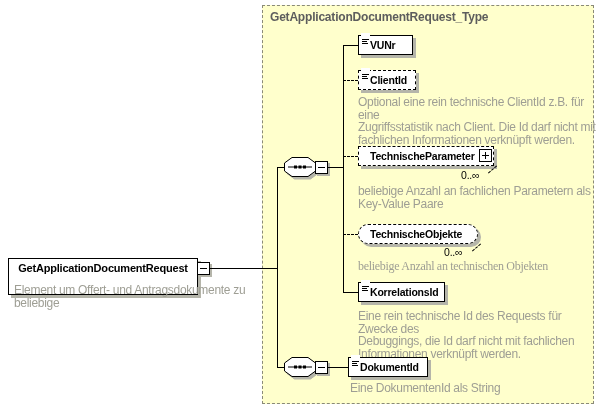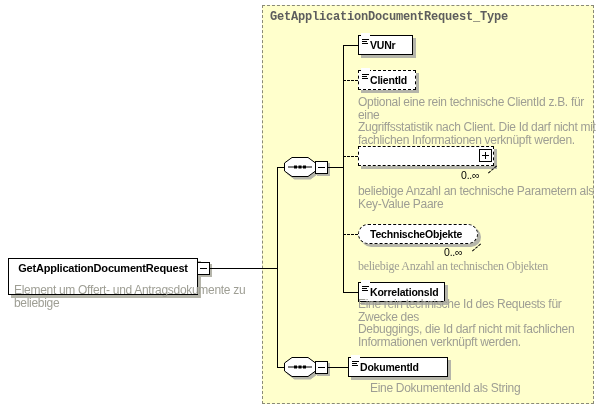--- a/index.html
+++ b/index.html
@@ -7,21 +7,21 @@
     position:relative;width:606px;height:411px;background:#ffffff;
     font-family:"Liberation Sans", sans-serif;overflow:hidden;
   }
   
   .typebox{
     position:absolute;left:262px;top:5px;width:330px;height:397px;
     background:#ffffcc;border:1px dashed #8a8a78;
   }
   .typebox-title{
     position:absolute;left:7px;top:4px;font-size:12px;font-weight:bold;
-    color:#5d5d5d;letter-spacing:-0.2px;white-space:nowrap;font-family:Liberation Mono, monospace;
+    color:#5d5d5d;letter-spacing:-0.2px;white-space:nowrap;
   }
   
   .elem{
     position:absolute;height:20px;background:#ffffff;border:1px solid #000;
     box-shadow:3px 3px 0 #b5b5aa;box-sizing:border-box;
   }
   .elem.optional{border-style:dashed;}
   .elem .label{
     position:absolute;left:11px;top:0;line-height:18px;font-size:10.5px;
     font-weight:bold;color:#000;letter-spacing:-0.2px;white-space:nowrap;
@@ -122,67 +122,68 @@
           <path d="M1 1.5h7M1 3.5h5M1 5.5h6" stroke="#000" stroke-width="1" fill="none"></path>
         </svg>
     </span>
     <span class="label">VUNr</span>
   </div>
   <div class="desc" style="left:358px;top:96px;width:244px;">Optional eine rein technische ClientId z.B. für eine
 Zugriffsstatistik nach Client. Die Id darf nicht mit
 fachlichen Informationen verknüpft werden.</div>
 
   <div class="elem optional" style="left:358px;top:146px;width:136px;">
+    <span class="label">TechnischeParameter</span>
     <div class="pm plus inbox" style="right:1px;top:2px;">
         <i></i>
         <b></b>
       </div>
     <span class="stacked-notch"></span>
   </div>
   <div class="mult" style="left:461px;top:169px;">0..∞</div>
-  <div class="desc" style="left:358px;top:185px;width:244px;">beliebige Anzahl an technische Parametern als
+  <div class="desc" style="left:358px;top:185px;width:244px;">beliebige Anzahl an fachlichen Parametern als
 Key-Value Paare</div>
 
   <div class="elem optional" style="left:358px;top:224px;width:120px;border-radius:10px;">
     <span class="label">TechnischeObjekte</span>
     <span class="stacked-notch"></span>
   </div>
   <div class="mult" style="left:444px;top:246px;">0..∞</div>
   <div class="desc" style="left:358px;top:260px;width:244px;font-family:Liberation Serif, serif;">beliebige Anzahl an technischen Objekten</div>
 
   <div class="elem" style="left:358px;top:282px;width:87px;">
     <span class="ann">
       <svg width="9" height="9">
           <path d="M1 1.5h7M1 3.5h5M1 5.5h6" stroke="#000" stroke-width="1" fill="none"></path>
         </svg>
     </span>
     <span class="label">KorrelationsId</span>
   </div>
-  <div class="desc" style="left:358px;top:298px;width:244px;">Eine rein technische Id des Requests für Zwecke des
+  <div class="desc" style="left:358px;top:310px;width:244px;">Eine rein technische Id des Requests für Zwecke des
 Debuggings, die Id darf nicht mit fachlichen
 Informationen verknüpft werden.</div>
 
   <div class="seq" style="left:283px;top:356px;">
     <svg width="37" height="25">
       <polygon points="11.5,4 27.5,4 35,9.5 35,17.5 27.5,23 11.5,23 4,17.5 4,9.5" fill="#b5b5aa" stroke="#b5b5aa"></polygon>
       <polygon points="9,1.5 25,1.5 32.5,7 32.5,15 25,20.5 9,20.5 1.5,15 1.5,7" fill="#ffffff" stroke="#000000"></polygon>
       <line x1="5" y1="11" x2="29" y2="11" stroke="#000000"></line>
       <rect x="11" y="9.5" width="3" height="3" fill="#000000"></rect>
       <rect x="15.5" y="9.5" width="3" height="3" fill="#000000"></rect>
       <rect x="20" y="9.5" width="3" height="3" fill="#000000"></rect>
     </svg>
   </div>
   <div class="pm" style="left:315px;top:361px;">
       <i></i>
     </div>
   <div class="hline" style="left:328px;top:367px;width:20px;"></div>
 
-  <div class="elem" style="left:348px;top:357px;width:100px;text-align:right;">
+  <div class="elem" style="left:348px;top:357px;width:80px;text-align:right;">
     <span class="ann">
       <svg width="9" height="9">
           <path d="M1 1.5h7M1 3.5h5M1 5.5h6" stroke="#000" stroke-width="1" fill="none"></path>
         </svg>
     </span>
     <span class="label">DokumentId</span>
   </div>
-  <div class="desc" style="left:370px;top:382px;width:204px;">Eine DokumentenId als String</div>
+  <div class="desc" style="left:350px;top:382px;width:204px;">Eine DokumentenId als String</div>
 
 </div>
 
 </body></html>

